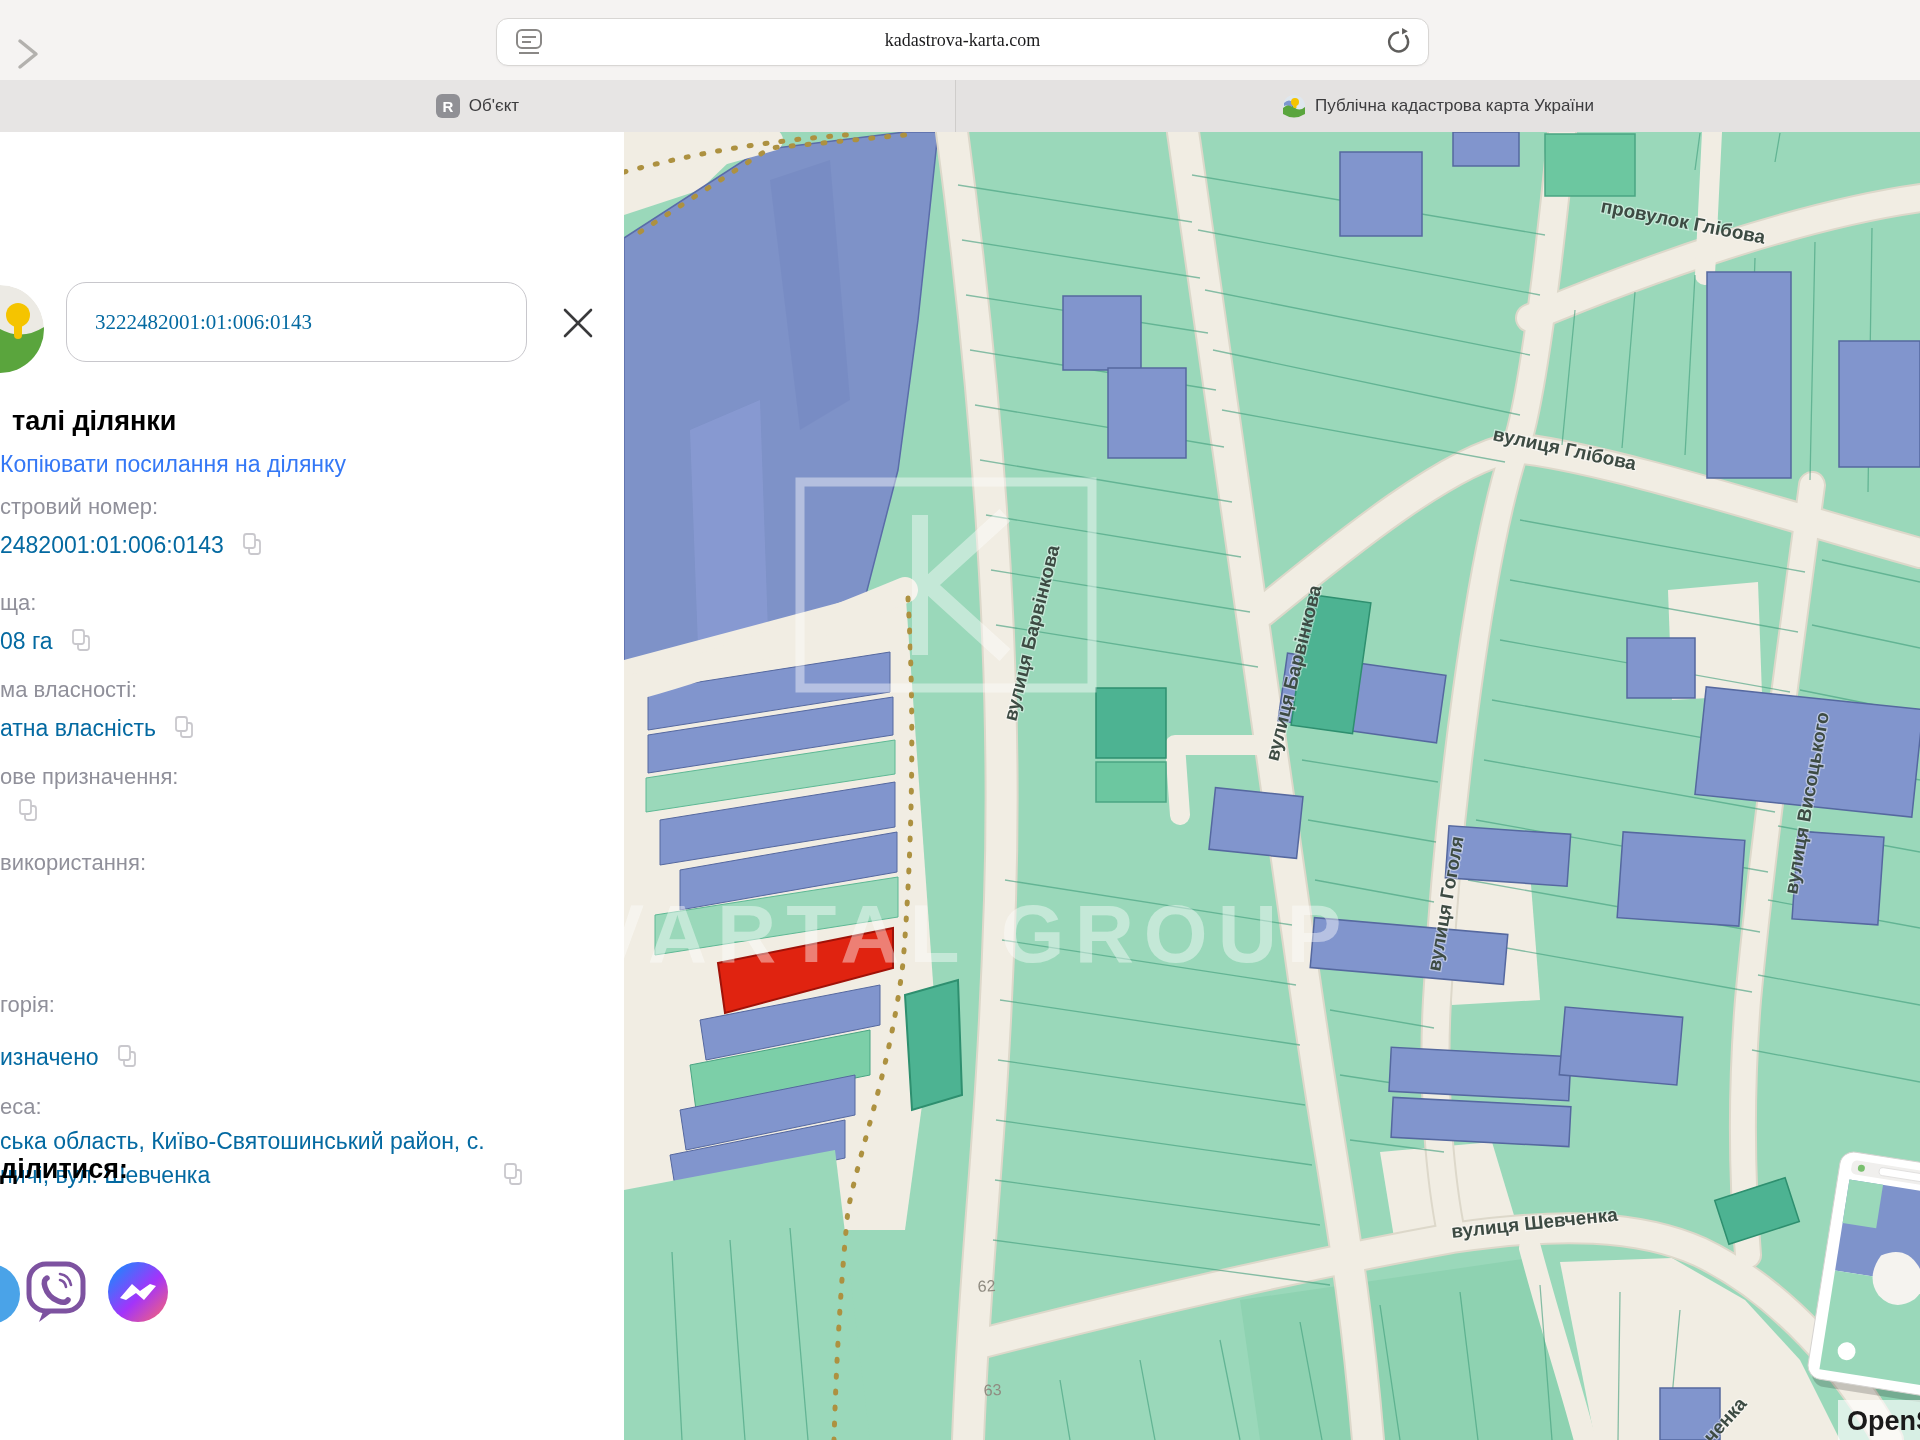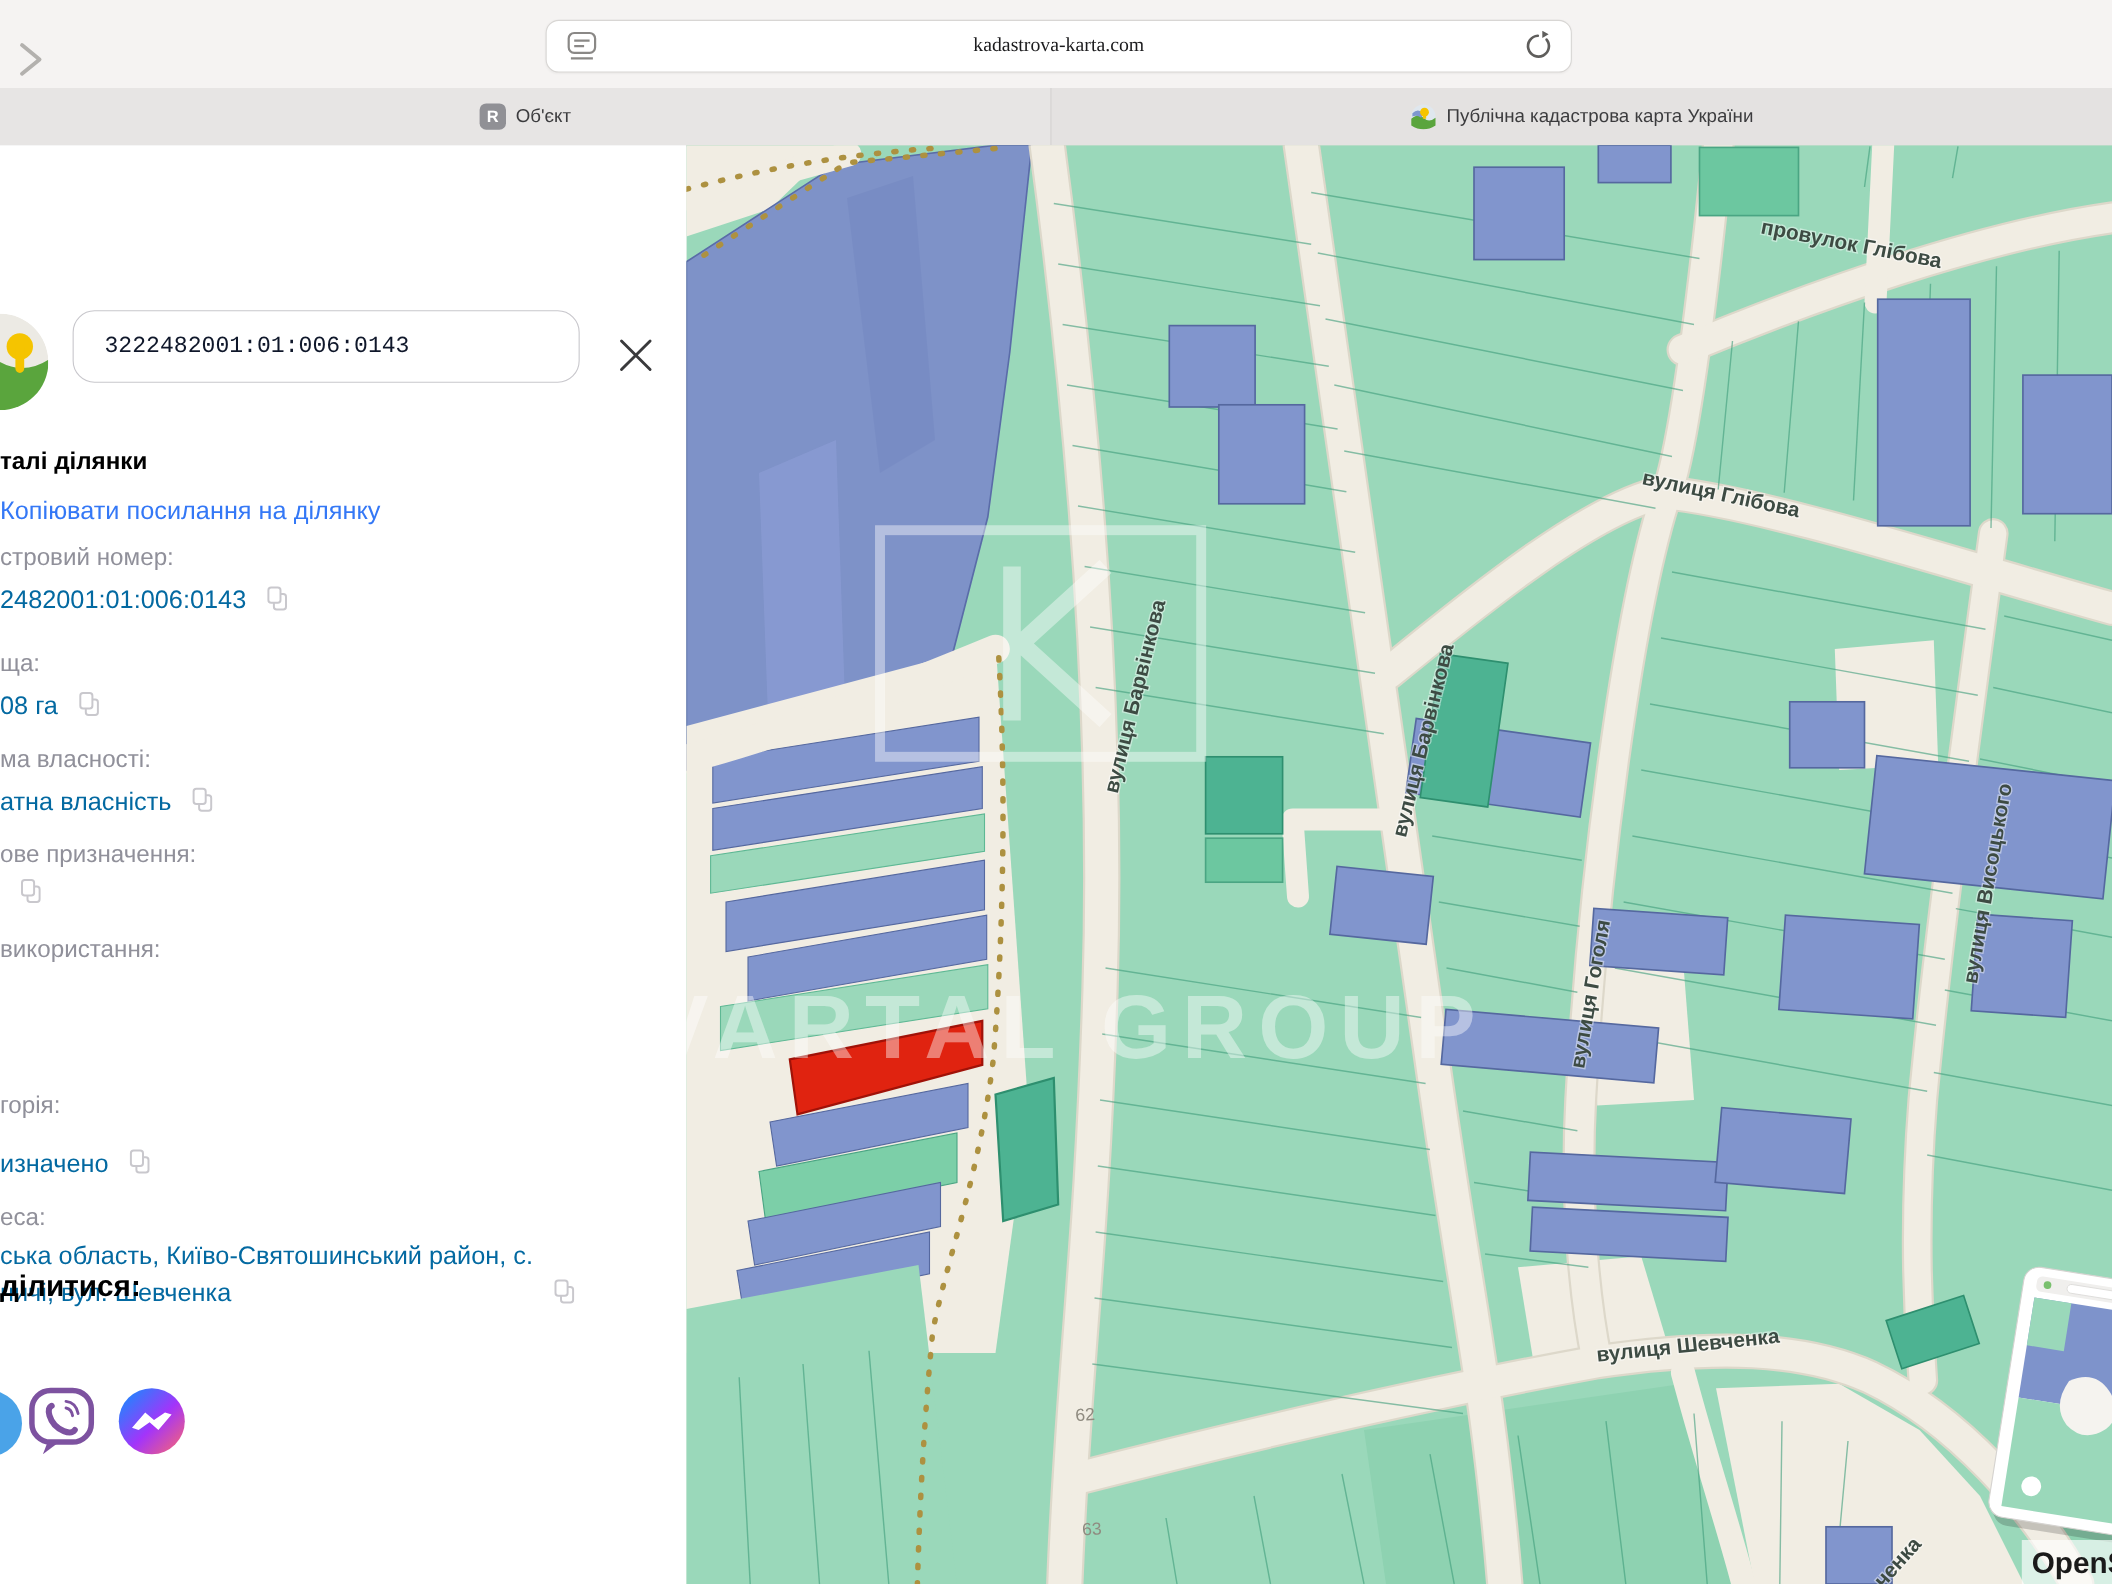--- a/index.html
+++ b/index.html
@@ -15,25 +15,25 @@
           border-bottom:1px solid #c6c4c2;}
   .tab{position:absolute;top:0;height:52px;display:flex;align-items:center;justify-content:center;gap:9px;}
   #tab-left{left:0;width:955px;background:#e7e5e4;border-right:1px solid #cfcdcb;}
   #tab-right{left:956px;width:964px;background:#e4e2e1;}
   .tab-label{font-size:17px;color:#3c3c3e;}
   #r-favicon{width:24px;height:24px;border-radius:6px;background:#909095;color:#fff;font-size:15px;
              font-weight:bold;display:flex;align-items:center;justify-content:center;}
   
   #panel{position:absolute;left:0;top:132px;width:624px;height:1308px;background:#ffffff;overflow:hidden;}
   #logo-circle{position:absolute;left:-44px;top:153px;width:88px;height:88px;border-radius:50%;overflow:hidden;}
-  #search-input{position:absolute;left:66px;top:150px;width:461px;height:66px;border:1.5px solid #c8c7cc;
-                border-radius:20px;font-size:21px;color:#0f172a;padding:0 0 0 28px;box-sizing:border-box;
-                font-family:Liberation Mono, monospace;background:#fff;outline:none;}
+  #search-input{position:absolute;left:66px;top:150px;width:461px;height:80px;border:1.5px solid #c8c7cc;
+                border-radius:20px;font-size:21px;color:#0369a1;padding:0 0 0 28px;box-sizing:border-box;
+                font-family:Liberation Serif, serif;background:#fff;outline:none;}
   #close-x{position:absolute;left:559px;top:172px;width:38px;height:38px;cursor:pointer;}
-  #panel-title{position:absolute;left:0;top:274px;font-size:22px;font-weight:bold;color:#000;}
+  #panel-title{position:absolute;left:0;top:274px;font-size:27px;font-weight:bold;color:#000;padding-left:12px;}
   #copy-link{position:absolute;left:0;top:319px;font-size:23px;color:#3478f6;cursor:pointer;}
   .field-label{position:absolute;left:0;font-size:22px;color:#90909a;}
   .field-value{position:absolute;left:0;font-size:23px;color:#0369a1;white-space:pre-line;line-height:34px;
                display:flex;align-items:flex-start;gap:18px;}
   .copy-icon{flex:0 0 auto;margin-top:4px;}
   #share-title{position:absolute;left:0;top:1022px;font-size:27px;font-weight:bold;color:#000;}
   .share-icon{position:absolute;top:1128px;width:64px;height:64px;}
   
   #map{position:absolute;left:624px;top:132px;width:1296px;height:1308px;}
   svg text{font-family:"Liberation Sans","DejaVu Sans",sans-serif;}

